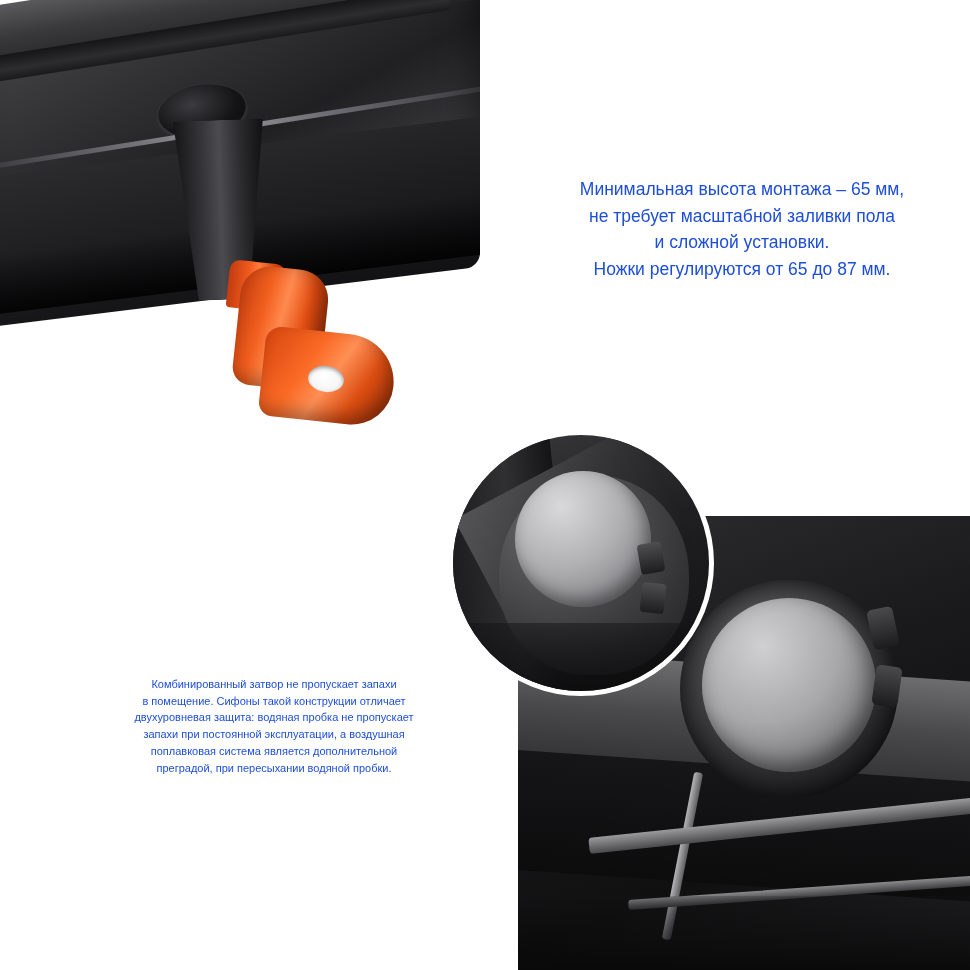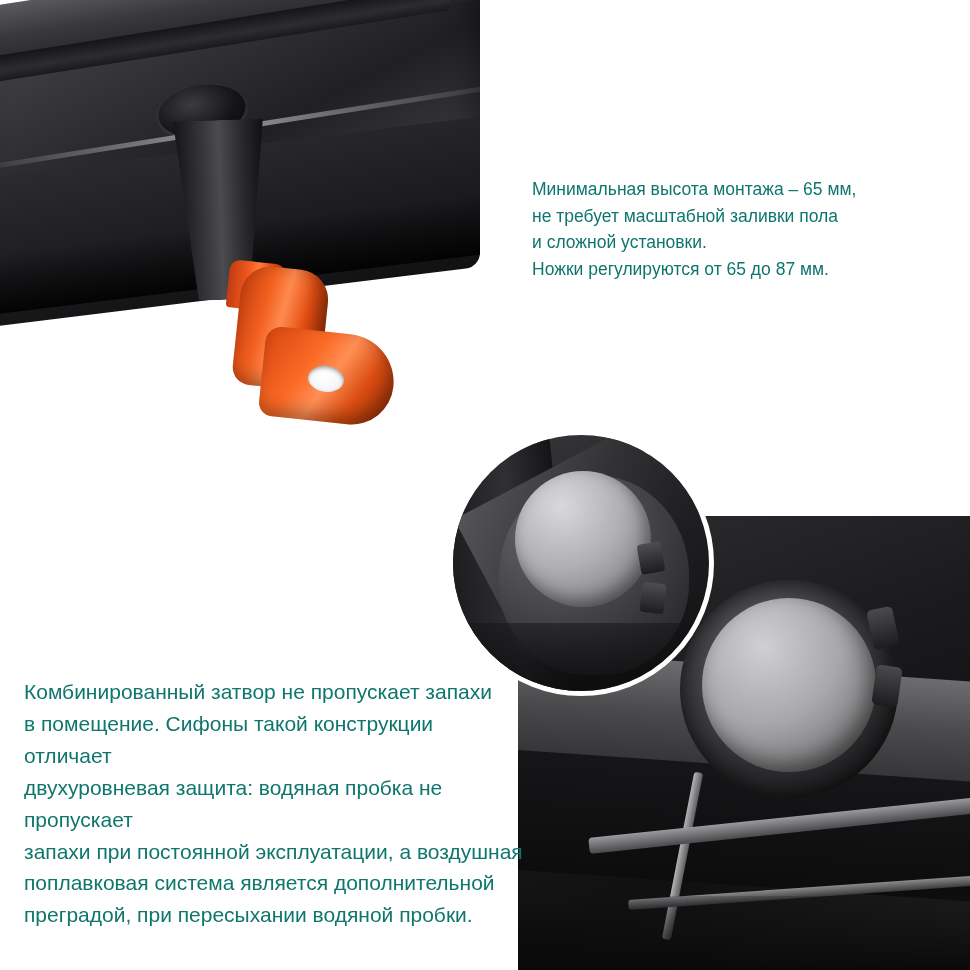--- a/index.html
+++ b/index.html
@@ -147,37 +147,38 @@
     height: 26px;
     background: radial-gradient(ellipse at 45% 40%, #fff 0%, #f7f7f7 55%, #e2e2e2 100%);
     border-radius: 50%;
     transform: rotate(8deg);
     box-shadow: inset 0 2px 4px rgba(0,0,0,.35);
   }
 
   
   .text-block {
     position: absolute;
-    color: #0f766e;
+    color: #1d4ed8;
     line-height: 1.52;
     white-space: pre-line;
+    text-align: center;
   }
   #text-top {
     left: 532px;
     top: 176px;
     width: 420px;
     font-size: 17.5px;
   }
 
   
   #text-bottom {
     left: 24px;
     top: 676px;
     width: 500px;
-    font-size: 21px;
+    font-size: 11px;
   }
 
   
   .photo-bottom {
     position: absolute;
     left: 518px;
     top: 516px;
     width: 452px;
     height: 454px;
     overflow: hidden;

